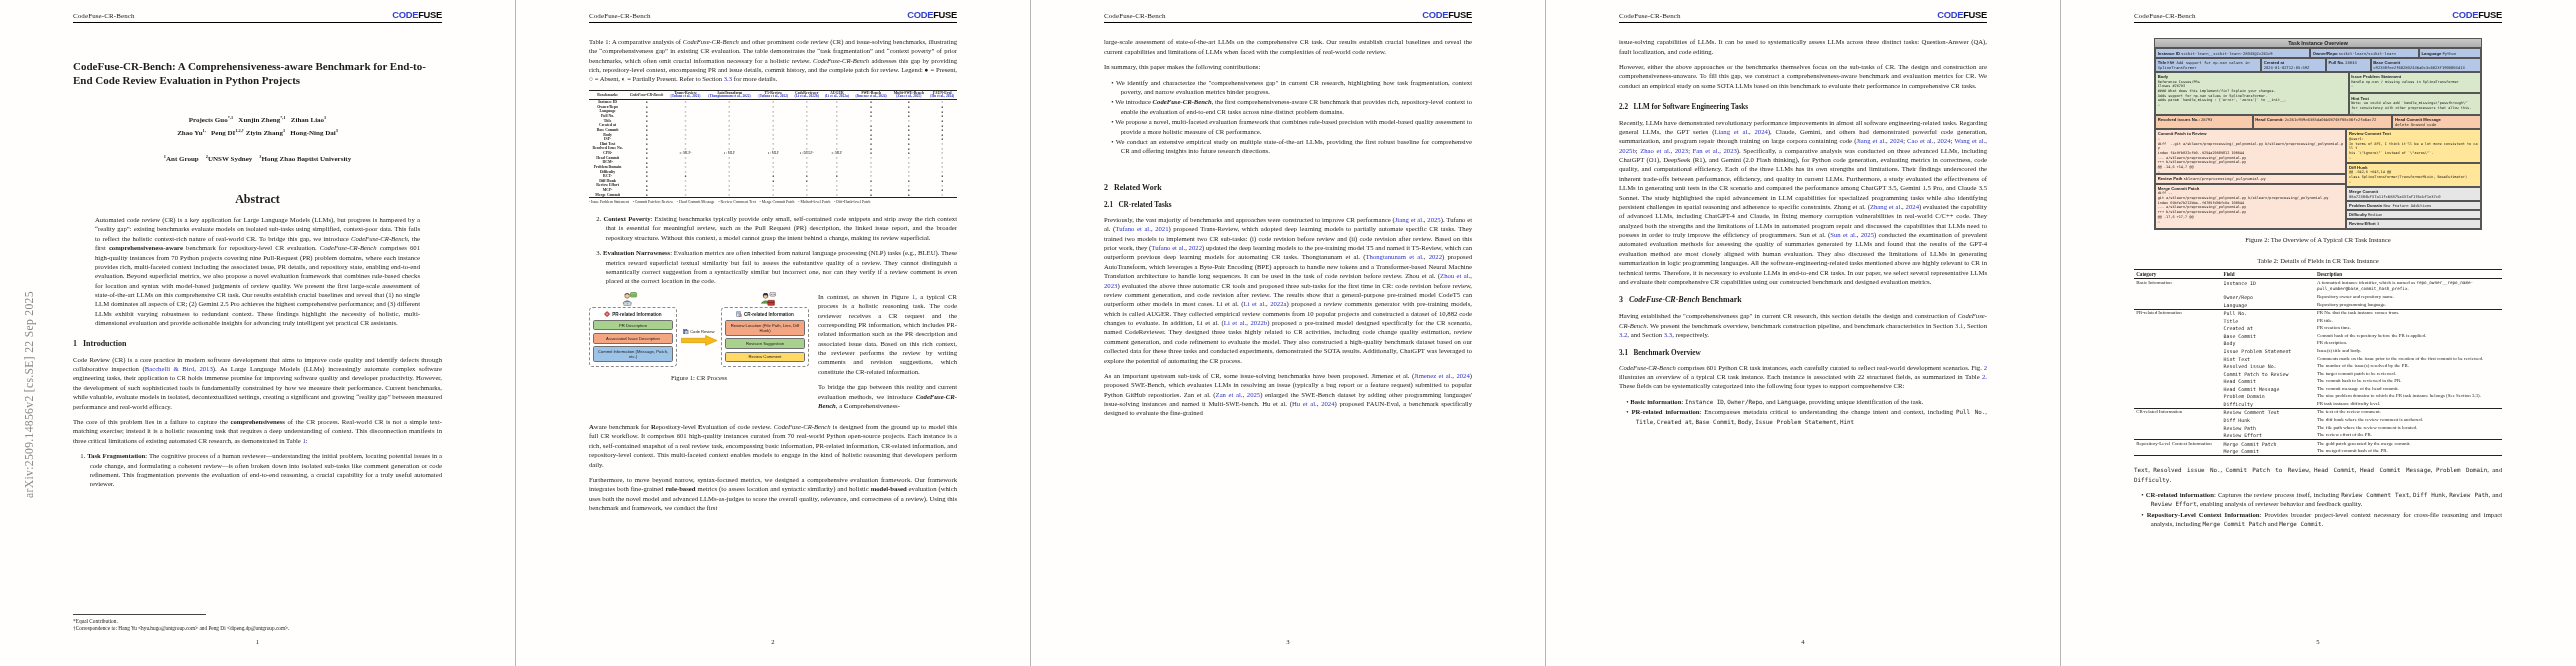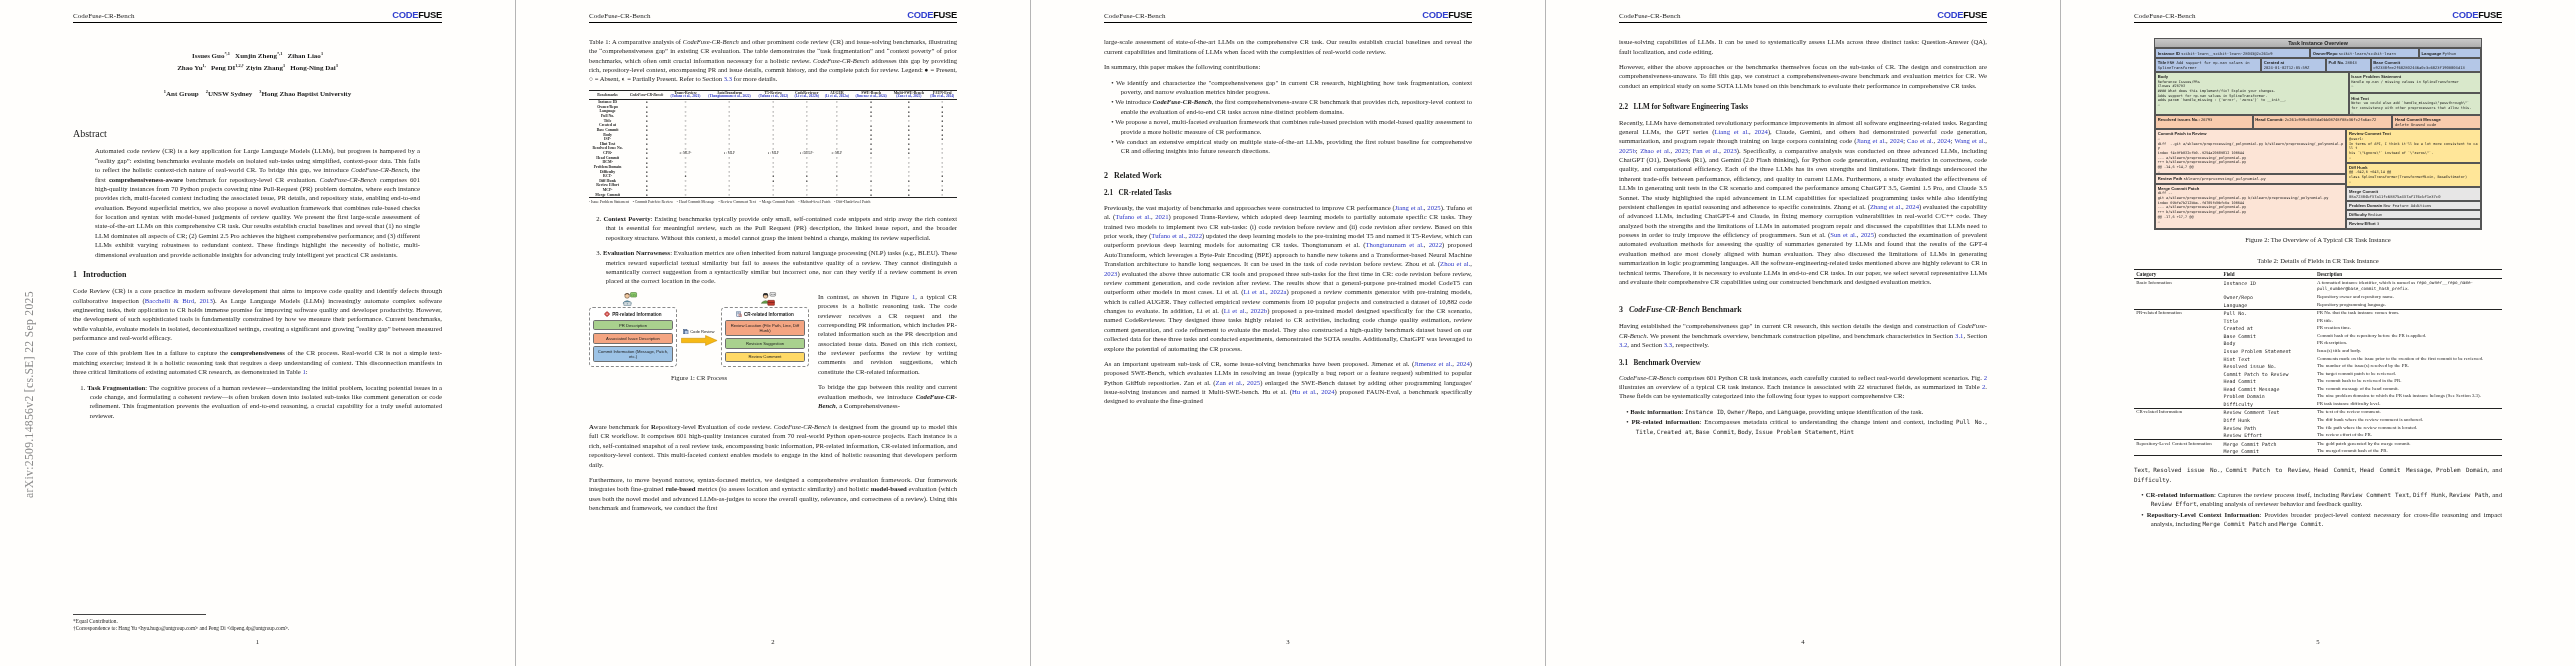--- a/index.html
+++ b/index.html
@@ -20,21 +20,21 @@
 
   
   p,.para{margin:0 0 6.1px 0;font-size:6.7px;line-height:1.40;text-align:justify;}
   .h1{font-size:11px;font-weight:bold;line-height:1.3;margin:36px 0 0 0;}
   .h2{font-size:8px;font-weight:bold;margin:11px 0 7.2px 0;}
   .h3{font-size:7.2px;font-weight:bold;margin:9px 0 6.1px 0;}
   .center{text-align:center;}
   .authors{font-size:7px;margin-top:3.3px;}
   .auth1{margin-top:28px;}
   .affil{margin-top:16.7px;font-size:7px;}
-  .abs-head{font-size:10px;font-weight:normal;margin:29px 0 7.8px 0;text-align:left;}
+  .abs-head{font-size:12px;font-weight:bold;margin:29px 0 7.8px 0;text-align:center;}
   .abstract{margin:0 22px;font-size:6.7px;line-height:1.40;text-align:justify;}
   .hang{padding-left:16.7px;text-indent:-9.4px;}
   .footnotes{position:absolute;left:73px;right:73px;bottom:34px;font-size:5.3px;line-height:1.45;}
   .fnrule{width:36%;border-top:0.6px solid #444;margin-bottom:2.2px;}
   .pagenum{position:absolute;left:0;right:0;bottom:22px;text-align:center;font-size:6.7px;}
 
   
   .rt-n{}
   .rt-b{font-weight:bold;}
   .rt-i{font-style:italic;}
@@ -121,21 +121,22 @@
 <div class="canvas">
 
   <section class="page">
     <div class="arxiv">arXiv:2509.14856v2  [cs.SE]  22 Sep 2025</div>
     <div class="phead">
       <span class="ptitle">CodeFuse-CR-Bench</span>
       <span class="logo"><span class="lc">CODE</span><span class="lf">FUSE</span></span>
     </div>
     <div class="prule"></div>
 
-    <div class="authors auth1 center"><span class="rt-b">Issues Guo</span><span class="rt-bs">*,1</span><span class="rt-b">&nbsp;&nbsp;&nbsp;Xunjin Zheng</span><span class="rt-bs">*,1</span><span class="rt-b">&nbsp;&nbsp;&nbsp;Zihan Liao</span><span class="rt-bs">1</span></div>
+    <div class="h1">CodeFuse-CR-Bench: A Comprehensiveness-aware Benchmark for End-to-End Code Review Evaluation in Python Projects</div>
+    <div class="authors auth1 center"><span class="rt-b">Projects Guo</span><span class="rt-bs">*,1</span><span class="rt-b">&nbsp;&nbsp;&nbsp;Xunjin Zheng</span><span class="rt-bs">*,1</span><span class="rt-b">&nbsp;&nbsp;&nbsp;Zihan Liao</span><span class="rt-bs">1</span></div>
     <div class="authors center"><span class="rt-b">Zhao Yu</span><span class="rt-bs">1,</span><span class="rt-b">&nbsp;&nbsp;&nbsp;Peng DI</span><span class="rt-bs">1,2,†</span><span class="rt-b">&nbsp;Ziyin Zhang</span><span class="rt-bs">1</span><span class="rt-b">&nbsp;&nbsp;&nbsp;Hong-Ning Dai</span><span class="rt-bs">3</span></div>
     <div class="affil center"><span class="rt-bs">1</span><span class="rt-b">Ant Group&nbsp;&nbsp;&nbsp;&nbsp;</span><span class="rt-bs">2</span><span class="rt-b">UNSW Sydney&nbsp;&nbsp;&nbsp;&nbsp;</span><span class="rt-bs">3</span><span class="rt-b">Hong Zhao Baptist University</span></div>
 
     <div class="abs-head">Abstract</div>
     <div class="abstract"><span class="rt-n">Automated code review (CR) is a key application for Large Language Models (LLMs), but progress is hampered by a “reality gap”: existing benchmarks evaluate models on isolated sub-tasks using simplified, context-poor data. This fails to reflect the holistic context-rich nature of real-world CR. To bridge this gap, we introduce </span><span class="rt-i">CodeFuse-CR-Bench</span><span class="rt-n">, the first </span><span class="rt-b">comprehensiveness-aware</span><span class="rt-n"> benchmark for repository-level CR evaluation. </span><span class="rt-i">CodeFuse-CR-Bench</span><span class="rt-n"> comprises 601 high-quality instances from 70 Python projects covering nine Pull-Request (PR) problem domains, where each instance provides rich, multi-faceted context including the associated issue, PR details, and repository state, enabling end-to-end evaluation. Beyond superficial metrics, we also propose a novel evaluation framework that combines rule-based checks for location and syntax with model-based judgments of review quality. We present the first large-scale assessment of state-of-the-art LLMs on this comprehensive CR task. Our results establish crucial baselines and reveal that (1) no single LLM dominates all aspects of CR; (2) Gemini 2.5 Pro achieves the highest comprehensive performance; and (3) different LLMs exhibit varying robustness to redundant context. These findings highlight the necessity of holistic, multi-dimensional evaluation and provide actionable insights for advancing truly intelligent yet practical CR assistants.</span></div>
 
     <div class="h2">1&nbsp;&nbsp;&nbsp;Introduction</div>
     <p><span class="rt-n">Code Review (CR) is a core practice in modern software development that aims to improve code quality and identify defects through collaborative inspection (</span><span class="rt-c">Bacchelli &amp; Bird</span><span class="rt-n">, </span><span class="rt-c">2013</span><span class="rt-n">). As Large Language Models (LLMs) increasingly automate complex software engineering tasks, their application to CR holds immense promise for improving software quality and developer productivity. However, the development of such sophisticated tools is fundamentally constrained by how we measure their performance. Current benchmarks, while valuable, evaluate models in isolated, decontextualized settings, creating a significant and growing “reality gap” between measured performance and real-world efficacy.</span></p>
     <p><span class="rt-n">The core of this problem lies in a failure to capture the </span><span class="rt-b">comprehensiveness</span><span class="rt-n"> of the CR process. Real-world CR is not a simple text-matching exercise; instead it is a holistic reasoning task that requires a deep understanding of context. This disconnection manifests in three critical limitations of existing automated CR research, as demonstrated in Table </span><span class="rt-c">1</span><span class="rt-n">:</span></p>
     <p class="hang"><span class="rt-n">1. </span><span class="rt-b">Task Fragmentation</span><span class="rt-n">: The cognitive process of a human reviewer—understanding the initial problem, locating potential issues in a code change, and formulating a coherent review—is often broken down into isolated sub-tasks like comment generation or code refinement. This fragmentation prevents the evaluation of end-to-end reasoning, a crucial capability for a truly useful automated reviewer.</span></p>
@@ -553,42 +554,42 @@
     </div>
     <div class="prule"></div>
 
     <p style="margin-top:14.5px">large-scale assessment of state-of-the-art LLMs on the comprehensive CR task. Our results establish crucial baselines and reveal the current capabilities and limitations of LLMs when faced with the complexities of real-world code review.</p>
     <p>In summary, this paper makes the following contributions:</p>
     <p class="hang" style="margin-bottom:1.1px"><span class="rt-n">• We identify and characterize the "comprehensiveness gap" in current CR research, highlighting how task fragmentation, context poverty, and narrow evaluation metrics hinder progress.</span></p>
     <p class="hang" style="margin-bottom:1.1px"><span class="rt-n">• We introduce </span><span class="rt-bi">CodeFuse-CR-Bench</span><span class="rt-n">, the first comprehensiveness-aware CR benchmark that provides rich, repository-level context to enable the evaluation of end-to-end CR tasks across nine distinct problem domains.</span></p>
     <p class="hang" style="margin-bottom:1.1px"><span class="rt-n">• We propose a novel, multi-faceted evaluation framework that combines rule-based precision with model-based quality assessment to provide a more holistic measure of CR performance.</span></p>
     <p class="hang"><span class="rt-n">• We conduct an extensive empirical study on multiple state-of-the-art LLMs, providing the first robust baseline for comprehensive CR and offering insights into future research directions.</span></p>
 
-    <div class="h2" style="margin-top:15px">2&nbsp;&nbsp;&nbsp;Related Work</div>
+    <div class="h2" style="margin-top:27px">2&nbsp;&nbsp;&nbsp;Related Work</div>
     <div class="h3">2.1&nbsp;&nbsp;&nbsp;CR-related Tasks</div>
     <p><span class="rt-n">Previously, the vast majority of benchmarks and approaches were constructed to improve CR performance (</span><span class="rt-c">Jiang et al.</span><span class="rt-n">, </span><span class="rt-c">2025</span><span class="rt-n">). Tufano et al. (</span><span class="rt-c">Tufano et al.</span><span class="rt-n">, </span><span class="rt-c">2021</span><span class="rt-n">) proposed Trans-Review, which adopted deep learning models to partially automate specific CR tasks. They trained two models to implement two CR sub-tasks: (i) code revision before review and (ii) code revision after review. Based on this prior work, they (</span><span class="rt-c">Tufano et al.</span><span class="rt-n">, </span><span class="rt-c">2022</span><span class="rt-n">) updated the deep learning models to the pre-training model T5 and named it T5-Review, which can outperform previous deep learning models for automating CR tasks. Thongtanunam et al. (</span><span class="rt-c">Thongtanunam et al.</span><span class="rt-n">, </span><span class="rt-c">2022</span><span class="rt-n">) proposed AutoTransform, which leverages a Byte-Pair Encoding (BPE) approach to handle new tokens and a Transformer-based Neural Machine Translation architecture to handle long sequences. It can be used in the task of code revision before review. Zhou et al. (</span><span class="rt-c">Zhou et al.</span><span class="rt-n">, </span><span class="rt-c">2023</span><span class="rt-n">) evaluated the above three automatic CR tools and proposed three sub-tasks for the first time in CR: code revision before review, review comment generation, and code revision after review. The results show that a general-purpose pre-trained model CodeT5 can outperform other models in most cases. Li et al. (</span><span class="rt-c">Li et al.</span><span class="rt-n">, </span><span class="rt-c">2022a</span><span class="rt-n">) proposed a review comments generator with pre-training models, which is called AUGER. They collected empirical review comments from 10 popular projects and constructed a dataset of 10,882 code changes to evaluate. In addition, Li et al. (</span><span class="rt-c">Li et al.</span><span class="rt-n">, </span><span class="rt-c">2022b</span><span class="rt-n">) proposed a pre-trained model designed specifically for the CR scenario, named CodeReviewer. They designed three tasks highly related to CR activities, including code change quality estimation, review comment generation, and code refinement to evaluate the model. They also constructed a high-quality benchmark dataset based on our collected data for these three tasks and conducted experiments, demonstrated the SOTA results. Additionally, ChatGPT was leveraged to explore the potential of automating the CR process.</span></p>
     <p><span class="rt-n">As an important upstream sub-task of CR, some issue-solving benchmarks have been proposed. Jimenez et al. (</span><span class="rt-c">Jimenez et al.</span><span class="rt-n">, </span><span class="rt-c">2024</span><span class="rt-n">) proposed SWE-Bench, which evaluates LLMs in resolving an issue (typically a bug report or a feature request) submitted to popular Python GitHub repositories. Zan et al. (</span><span class="rt-c">Zan et al.</span><span class="rt-n">, </span><span class="rt-c">2025</span><span class="rt-n">) enlarged the SWE-Bench dataset by adding other programming languages' issue-solving instances and named it Multi-SWE-bench. Hu et al. (</span><span class="rt-c">Hu et al.</span><span class="rt-n">, </span><span class="rt-c">2024</span><span class="rt-n">) proposed FAUN-Eval, a benchmark specifically designed to evaluate the fine-grained</span></p>
 
     <div class="pagenum">3</div>
   </section>
 
   <section class="page">
     <div class="phead">
       <span class="ptitle">CodeFuse-CR-Bench</span>
       <span class="logo"><span class="lc">CODE</span><span class="lf">FUSE</span></span>
     </div>
     <div class="prule"></div>
 
     <p style="margin-top:14.5px">issue-solving capabilities of LLMs. It can be used to systematically assess LLMs across three distinct tasks: Question-Answer (QA), fault localization, and code editing.</p>
     <p>However, either the above approaches or the benchmarks themselves focus on the sub-tasks of CR. The design and construction are comprehensiveness-unaware. To fill this gap, we construct a comprehensiveness-aware benchmark and evaluation metrics for CR. We conduct an empirical study on some SOTA LLMs based on this benchmark to evaluate their performance in comprehensive CR tasks.</p>
 
     <div class="h3" style="margin-top:13.3px">2.2&nbsp;&nbsp;&nbsp;LLM for Software Engineering Tasks</div>
     <p><span class="rt-n">Recently, LLMs have demonstrated revolutionary performance improvements in almost all software engineering-related tasks. Regarding general LLMs, the GPT series (</span><span class="rt-c">Liang et al.</span><span class="rt-n">, </span><span class="rt-c">2024</span><span class="rt-n">), Claude, Gemini, and others had demonstrated powerful code generation, summarization, and program repair through training on large corpora containing code (</span><span class="rt-c">Jiang et al.</span><span class="rt-n">, </span><span class="rt-c">2024</span><span class="rt-n">; </span><span class="rt-c">Cao et al.</span><span class="rt-n">, </span><span class="rt-c">2024</span><span class="rt-n">; </span><span class="rt-c">Wang et al.</span><span class="rt-n">, </span><span class="rt-c">2025b</span><span class="rt-n">; </span><span class="rt-c">Zhao et al.</span><span class="rt-n">, </span><span class="rt-c">2023</span><span class="rt-n">; </span><span class="rt-c">Fan et al.</span><span class="rt-n">, </span><span class="rt-c">2023</span><span class="rt-n">). Specifically, a comparative analysis was conducted on three advanced LLMs, including ChatGPT (O1), DeepSeek (R1), and Gemini (2.0 Flash thinking), for Python code generation, evaluating metrics in correctness, code quality, and computational efficiency. Each of the three LLMs has its own strengths and limitations. Their findings underscored the inherent trade-offs between performance, efficiency, and quality in current LLMs. Furthermore, a study evaluated the effectiveness of LLMs in generating unit tests in the CR scenario and compared the performance among ChatGPT 3.5, Gemini 1.5 Pro, and Claude 3.5 Sonnet. The study highlighted the rapid advancement in LLM capabilities for specialized programming tasks while also identifying persistent challenges in spatial reasoning and adherence to specific constraints. Zhang et al. (</span><span class="rt-c">Zhang et al.</span><span class="rt-n">, </span><span class="rt-c">2024</span><span class="rt-n">) evaluated the capability of advanced LLMs, including ChatGPT-4 and Claude, in fixing memory corruption vulnerabilities in real-world C/C++ code. They analyzed both the strengths and the limitations of LLMs in automated program repair and discussed the capabilities that LLMs need to possess in order to truly improve the efficiency of programmers. Sun et al. (</span><span class="rt-c">Sun et al.</span><span class="rt-n">, </span><span class="rt-c">2025</span><span class="rt-n">) conducted the examination of prevalent automated evaluation methods for assessing the quality of summaries generated by LLMs and found that the results of the GPT-4 evaluation method are most closely aligned with human evaluation. They also discussed the limitations of LLMs in generating summarization in logic programming languages. All the software-engineering-related tasks mentioned above are highly relevant to CR in technical terms. Therefore, it is necessary to evaluate LLMs in end-to-end CR tasks. In our paper, we select several representative LLMs and evaluate their comprehensive CR capabilities using our constructed benchmark and designed evaluation metrics.</span></p>
 
-    <div class="h2" style="margin-top:19px"><span class="rt-b">3&nbsp;&nbsp;&nbsp;</span><span class="rt-bi">CodeFuse-CR-Bench</span><span class="rt-b">&nbsp;Benchmark</span></div>
+    <div class="h2" style="margin-top:9px"><span class="rt-b">3&nbsp;&nbsp;&nbsp;</span><span class="rt-bi">CodeFuse-CR-Bench</span><span class="rt-b">&nbsp;Benchmark</span></div>
     <p><span class="rt-n">Having established the "comprehensiveness gap" in current CR research, this section details the design and construction of </span><span class="rt-i">CodeFuse-CR-Bench</span><span class="rt-n">. We present the benchmark overview, benchmark construction pipeline, and benchmark characteristics in Section </span><span class="rt-c">3.1</span><span class="rt-n">, Section </span><span class="rt-c">3.2</span><span class="rt-n">, and Section </span><span class="rt-c">3.3</span><span class="rt-n">, respectively.</span></p>
 
     <div class="h3">3.1&nbsp;&nbsp;&nbsp;Benchmark Overview</div>
     <p><span class="rt-i">CodeFuse-CR-Bench</span><span class="rt-n"> comprises 601 Python CR task instances, each carefully curated to reflect real-world development scenarios. Fig. </span><span class="rt-c">2</span><span class="rt-n"> illustrates an overview of a typical CR task instance. Each instance is associated with 22 structured fields, as summarized in Table </span><span class="rt-c">2</span><span class="rt-n">. These fields can be systematically categorized into the following four types to support comprehensive CR:</span></p>
     <p class="hang" style="margin-bottom:1.1px"><span class="rt-n">• </span><span class="rt-b">Basic information</span><span class="rt-n">: </span><span class="rt-m">Instance ID</span><span class="rt-n">, </span><span class="rt-m">Owner/Repo</span><span class="rt-n">, and </span><span class="rt-m">Language</span><span class="rt-n">, providing unique identification of the task.</span></p>
     <p class="hang"><span class="rt-n">• </span><span class="rt-b">PR-related information</span><span class="rt-n">: Encompasses metadata critical to understanding the change intent and context, including </span><span class="rt-m">Pull No.</span><span class="rt-n">, </span><span class="rt-m">Title</span><span class="rt-n">, </span><span class="rt-m">Created at</span><span class="rt-n">, </span><span class="rt-m">Base Commit</span><span class="rt-n">, </span><span class="rt-m">Body</span><span class="rt-n">, </span><span class="rt-m">Issue Problem Statement</span><span class="rt-n">, </span><span class="rt-m">Hint</span></p>
 
     <div class="pagenum">4</div>
   </section>
 

